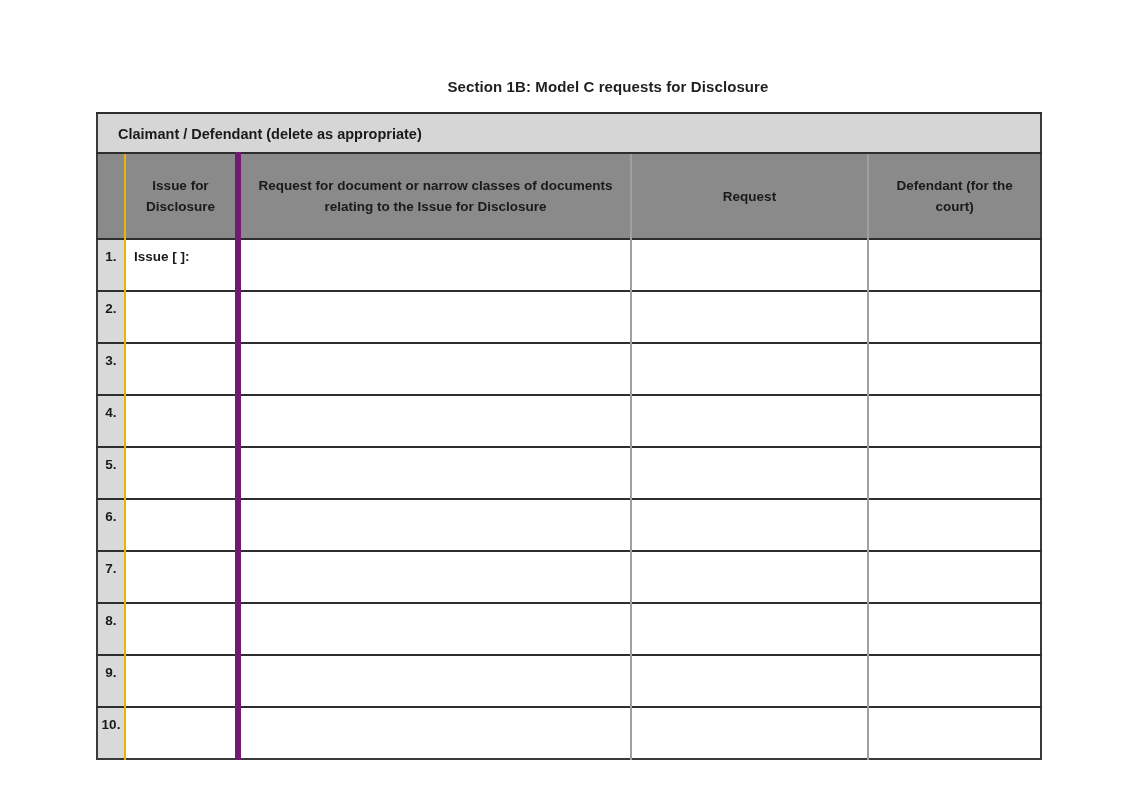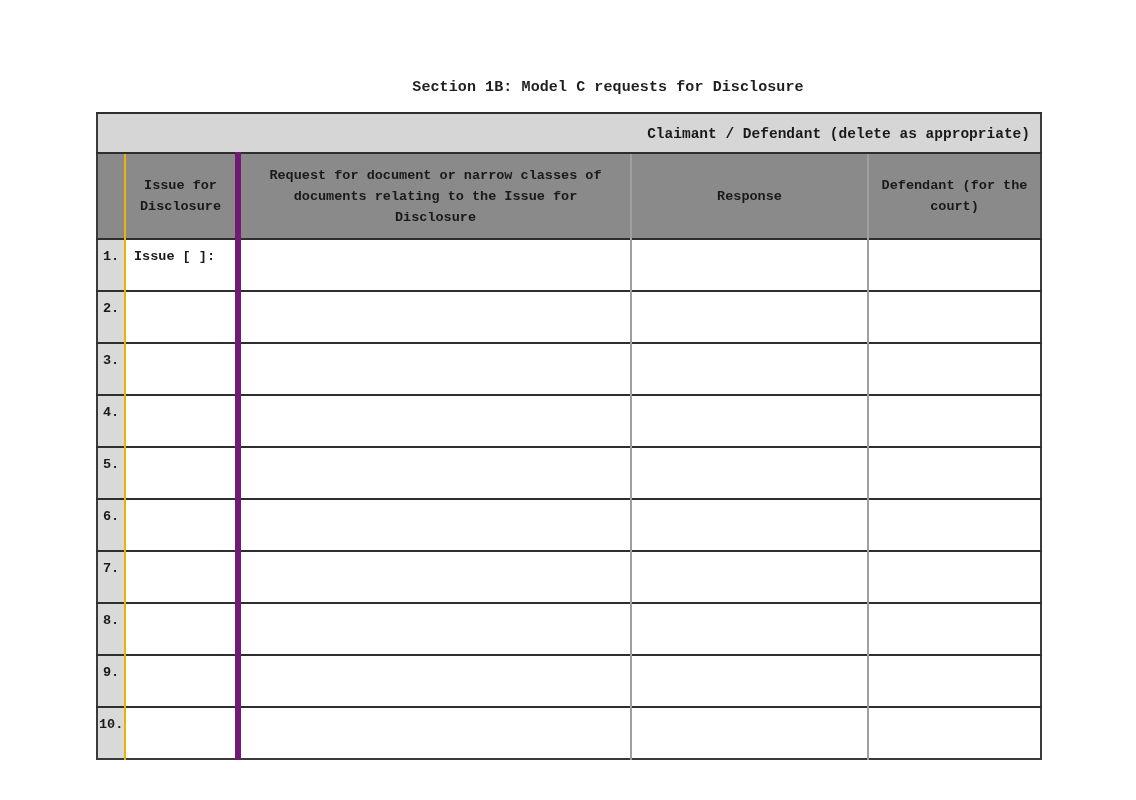--- a/index.html
+++ b/index.html
@@ -3,21 +3,21 @@
 <meta charset="utf-8">
 <style>
   * { box-sizing: border-box; margin: 0; padding: 0; }
   html, body {
     width: 1136px; height: 800px;
     background: #ffffff;
     font-family: "Liberation Sans", sans-serif;
     color: var(--text, #1a1a1a);
     overflow: hidden;
   }
-  .page { position: relative; width: 1136px; height: 800px; background: #ffffff; font-family: Liberation Mono, monospace; }
+  .page { position: relative; width: 1136px; height: 800px; background: #ffffff; }
 
   .title-wrap {
     position: absolute; top: 78px; left: 40px; width: 1136px;
     text-align: center;
   }
   .doc-title {
     font-size: 15px; font-weight: bold; color: #1f1f1f;
     letter-spacing: 0.1px;
   }
 
@@ -38,22 +38,22 @@
 
   
   .v-dark  { border-left: 2px solid #eab308; }
   .v-dark2 { border-left: 6px solid #701a75; }
   .v-gray  { border-left: 2px solid #9f9f9f; }
 
   tr.caption-row td {
     height: 40px;
     background: var(--caption_bg, #d6d6d6);
     font-size: 14.5px; font-weight: bold;
-    text-align: right; vertical-align: middle;
-    padding: 2px 10px 0 12px;
+    text-align: left; vertical-align: middle;
+    padding: 2px 10px 0 20px;
   }
 
   tr.header-row { height: 86px; }
   tr.header-row th {
     background: var(--header_bg, #8a8a8a);
     font-size: 13.5px; font-weight: bold;
     text-align: center; vertical-align: middle;
     line-height: 21px;
     padding: 4px 10px;
     color: #1a1a1a;
@@ -94,21 +94,21 @@
 
     <tbody>
         <tr class="caption-row">
       <td colspan="5">Claimant / Defendant (delete as appropriate)</td>
     </tr>
 
     <tr class="header-row">
       <th></th>
       <th class="v-dark">Issue for Disclosure</th>
       <th class="v-dark2">Request for document or narrow classes of documents relating to the Issue for Disclosure</th>
-      <th class="v-gray">Response</th>
+      <th class="v-gray">Request</th>
       <th class="v-gray">Defendant (for the court)</th>
     </tr>
 
     <tr class="data-row">
       <td class="num-cell">1.</td>
       <td class="v-dark issue-cell">Issue [ ]:</td>
       <td class="v-dark2"></td>
       <td class="v-gray"></td>
       <td class="v-gray"></td>
     </tr>

